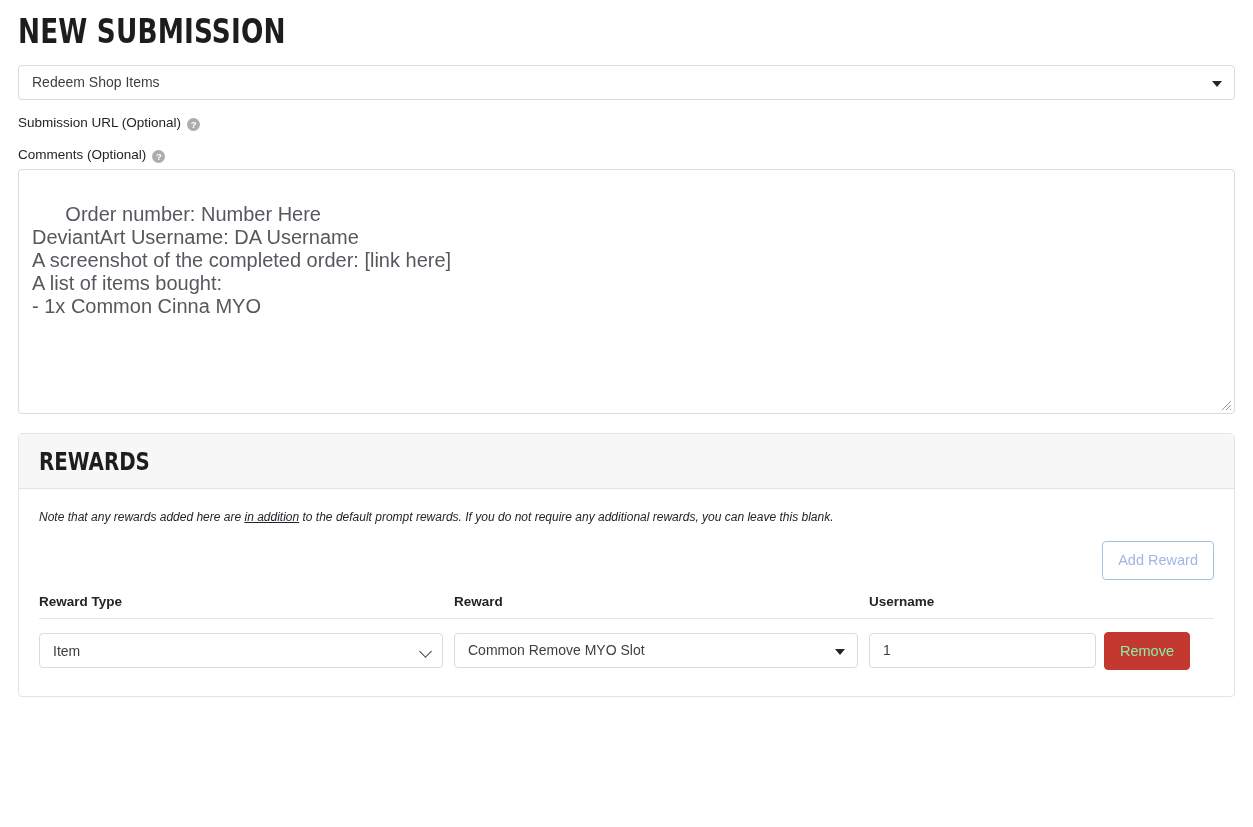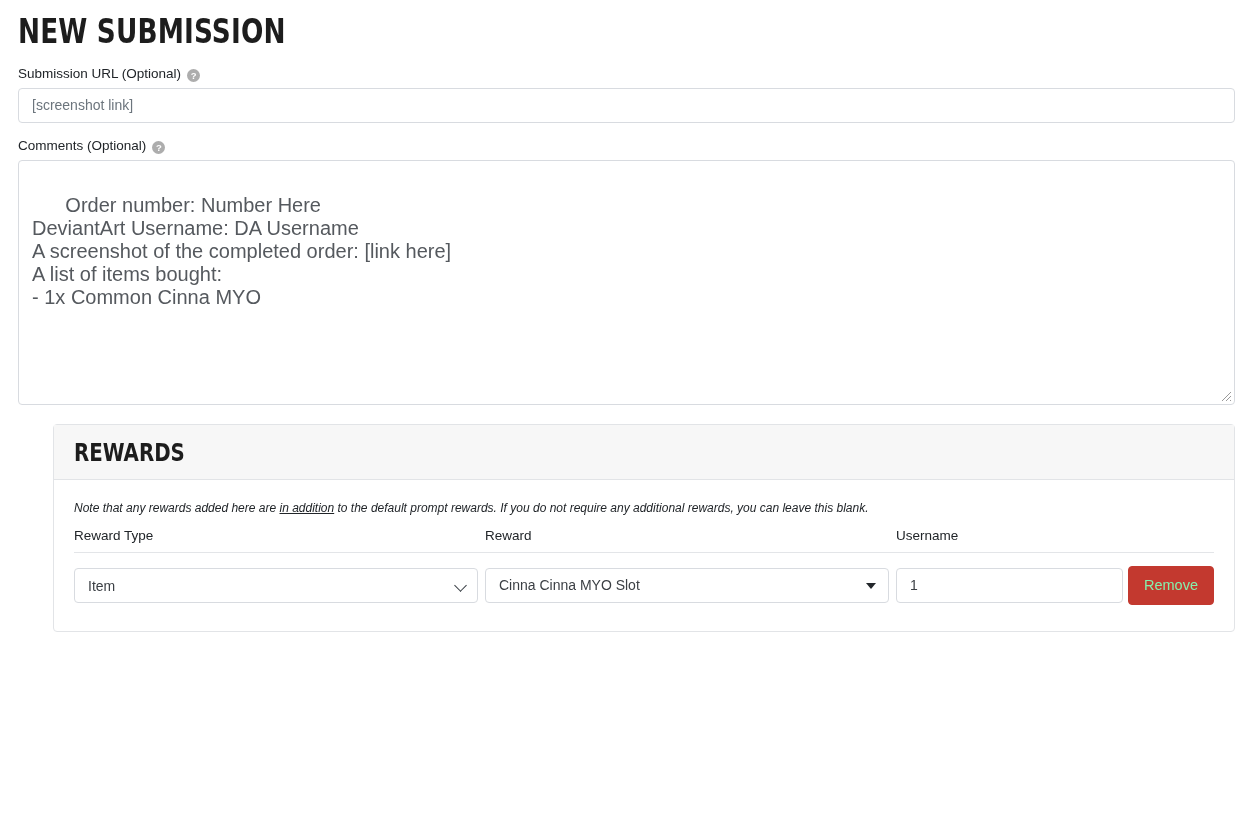--- a/index.html
+++ b/index.html
@@ -119,21 +119,20 @@
     height: 13px;
     pointer-events: none;
   }
 
   
   .card {
     border: 1px solid #e2e4e7;
     border-radius: 4px;
     background: #ffffff;
     margin-top: 19px;
-    margin-left: 35px;
   }
   .card-header {
     background: #f7f7f7;
     border-bottom: 1px solid #e2e4e7;
     padding: 14px 20px 12px 20px;
   }
   .card-header h2 {
     margin: 0;
     font-family: "DejaVu Sans Condensed", "Liberation Sans Narrow", "Liberation Sans", sans-serif;
     font-weight: 700;
@@ -171,21 +170,21 @@
   }
 
   
   .rewards-table {
     width: 100%;
     border-collapse: collapse;
   }
   .rewards-table th {
     text-align: left;
     font-size: 13.5px;
-    font-weight: 400;
+    font-weight: 700;
     color: #212529;
     padding: 0 0 9px 0;
     border-bottom: 1px solid #e3e5e8;
   }
   .rewards-table td {
     padding: 13px 0 0 0;
     vertical-align: middle;
   }
   .col-type   { width: 415px; padding-right: 11px; }
   .col-reward { width: 415px; padding-right: 11px; }
@@ -242,29 +241,30 @@
   }
 </style>
 </head>
 <body>
 
 <div class="page">
 
   <h1 class="page-title">NEW SUBMISSION</h1>
 
   <div class="form-group">
+    <div class="control select2">
+      <span>Redeem Shop Items</span>
+      <span class="caret-down"></span>
+    </div>
   </div>
 
   <div class="form-group">
     <div class="field-label">
       <span>Submission URL (Optional)</span>
       <span class="help-icon">?</span>
-    </div>
-    <div class="control placeholder-text">
-      <span>[screenshot link]</span>
     </div>
   </div>
 
   <div class="form-group">
     <div class="field-label">
       <span>Comments (Optional)</span>
       <span class="help-icon">?</span>
     </div>
     <div class="textarea-box">
       <span>Order number: Number Here
@@ -279,41 +279,44 @@
   </div>
 
   <div class="card">
     <div class="card-header">
       <h2>REWARDS</h2>
     </div>
     <div class="card-body">
 
       <p class="note"><span>Note that any rewards added here are </span><u>in addition</u><span> to the default prompt rewards. If you do not require any additional rewards, you can leave this blank.</span></p>
 
+      <div class="add-row">
+        <button class="btn-add-reward">Add Reward</button>
+      </div>
 
       <table class="rewards-table">
         <thead>
           <tr>
             <th class="col-type">Reward Type</th>
             <th class="col-reward">Reward</th>
             <th class="col-qty">Username</th>
             <th class="col-action"></th>
           </tr>
         </thead>
         <tbody>
           <tr>
             <td class="col-type">
               <div class="native-select">
                 <span>Item</span>
                 <span class="native-chevron"></span>
               </div>
             </td>
             <td class="col-reward">
               <div class="control select2 select2-reward">
-                <span>Cinna Cinna MYO Slot</span>
+                <span>Common Remove MYO Slot</span>
                 <span class="caret-down"></span>
               </div>
             </td>
             <td class="col-qty">
               <div class="qty-input">
                 <span>1</span>
               </div>
             </td>
             <td class="col-action">
               <button class="btn-remove">Remove</button>

